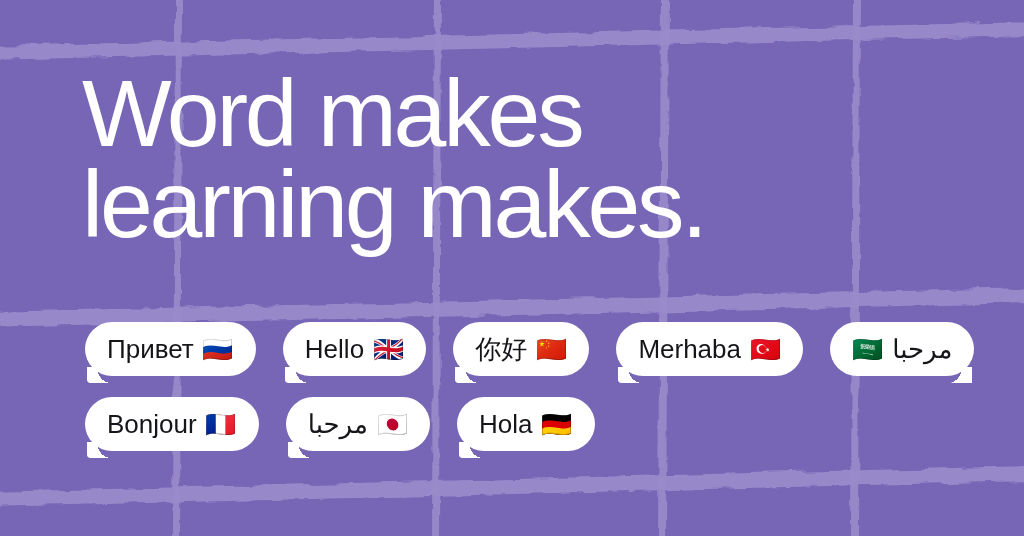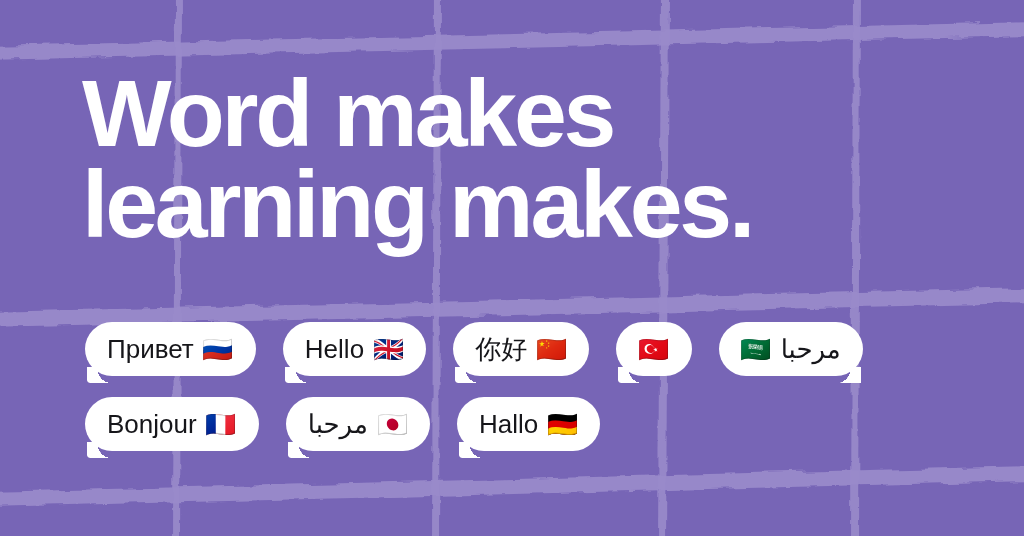--- a/index.html
+++ b/index.html
@@ -13,21 +13,21 @@
 
   
   #bg-grid { position:absolute; inset:0; width:1024px; height:536px; }
 
   
   .headline {
     position:absolute;
     left:82px; top:68px;
     width:860px;
     color:#ffffff;
-    font-weight:700;
+    font-weight:400;
     font-size:95px;
     line-height:0.96;
     letter-spacing:-3.2px;
   }
   .headline .hl-line { display:block; white-space:nowrap; }
 
   
   .bubble-rows {
     position:absolute;
     left:0; top:322px;
@@ -126,34 +126,35 @@
       </div>
       <div class="bubble">
         <span class="btext">Hello</span>
         <span class="flag">🇬🇧</span>
       </div>
       <div class="bubble">
         <span class="btext">你好</span>
         <span class="flag">🇨🇳</span>
       </div>
       <div class="bubble">
+        <span class="btext">Merhaba</span>
         <span class="flag">🇹🇷</span>
       </div>
       <div class="bubble rtl tail-right">
         <span class="btext">مرحبا</span>
         <span class="flag">🇸🇦</span>
       </div>
     </div>
     <div class="bubble-row">
       <div class="bubble">
         <span class="btext">Bonjour</span>
         <span class="flag">🇫🇷</span>
       </div>
       <div class="bubble">
         <span class="btext">مرحبا</span>
         <span class="flag">🇯🇵</span>
       </div>
       <div class="bubble">
-        <span class="btext">Hallo</span>
+        <span class="btext">Hola</span>
         <span class="flag">🇩🇪</span>
       </div>
     </div>
   </div>
 
 </body></html>

